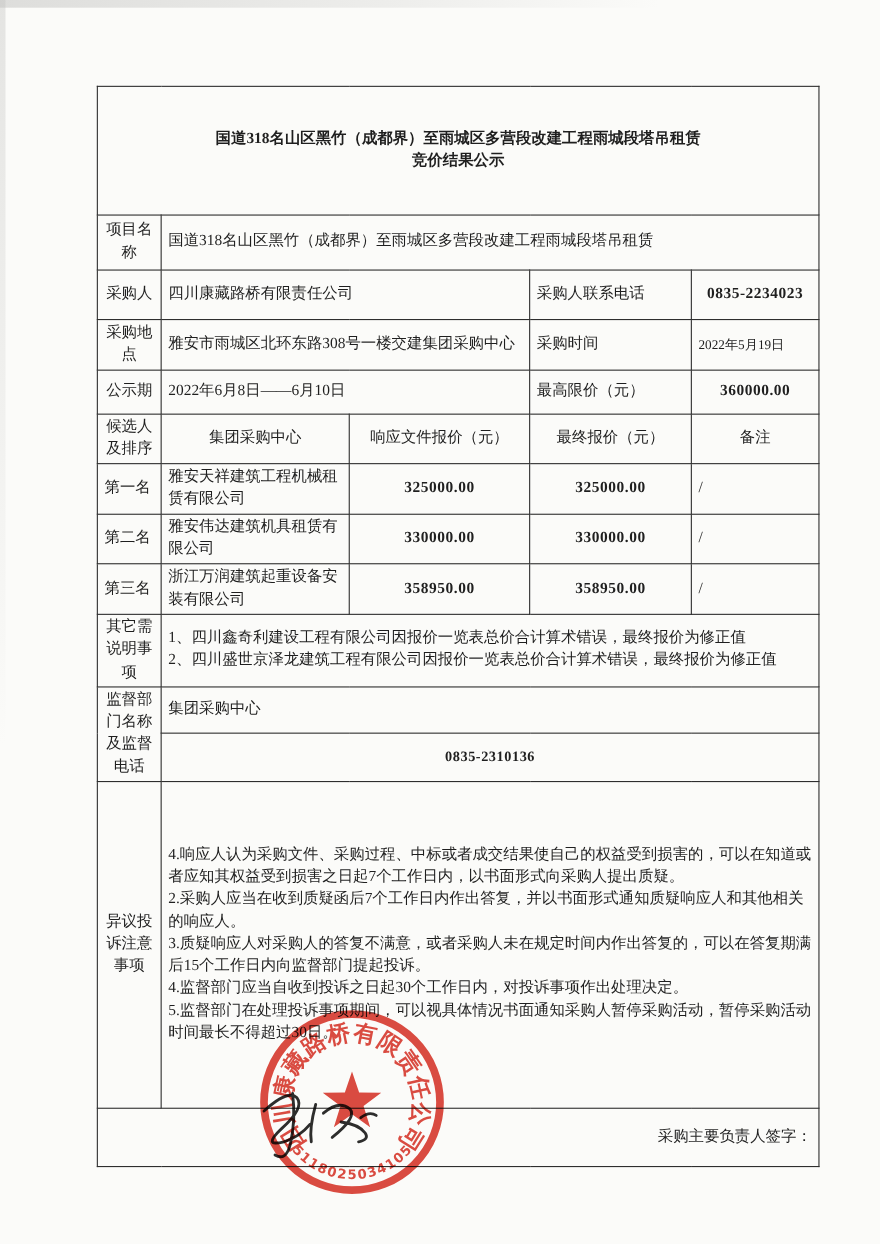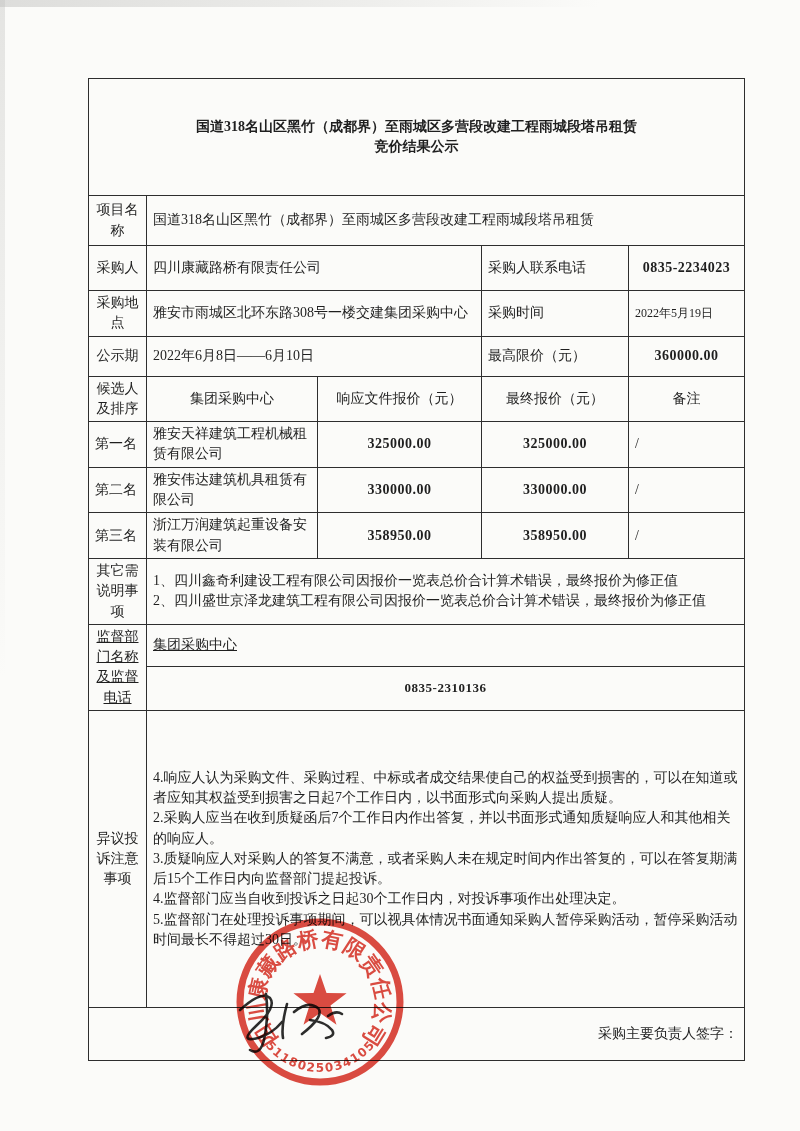--- a/index.html
+++ b/index.html
@@ -28,21 +28,21 @@
   table.doc td{
     border:1.6px solid #2e2e2e;
     padding:2px 6px;
     font-size:14px;
     line-height:1.45;
     vertical-align:middle;
     word-break:break-all;
   }
   tr.rt{height:117px;}
   tr.r50{height:50px;} tr.r45{height:45px;} tr.r40{height:40px;}
-  tr.r38{height:38px;} tr.r59{height:59px;} tr.r41{height:41px;text-decoration:underline;}
+  tr.r38{height:38px;} tr.r59{height:59px;} tr.r41{height:41px;}
   tr.r42{height:42px;} tr.r297{height:297px;} tr.r53{height:53px;text-align:right;}
   td.title-cell{
     text-align:center;font-weight:bold;font-size:17.5px;line-height:30px;
     padding:6px 18px;
   }
   td.lbl{padding:2px 4px;font-size:14px;line-height:1.5;text-align:center;}
   td.ctr{text-align:left;}
   td.num{text-align:center;font-size:12.5px;letter-spacing:.5px;font-weight:bold;}
   td.cand-name{font-size:11.5px;line-height:1.5;padding:2px 2px;}
   td.rank{text-align:left;font-size:13px;}

